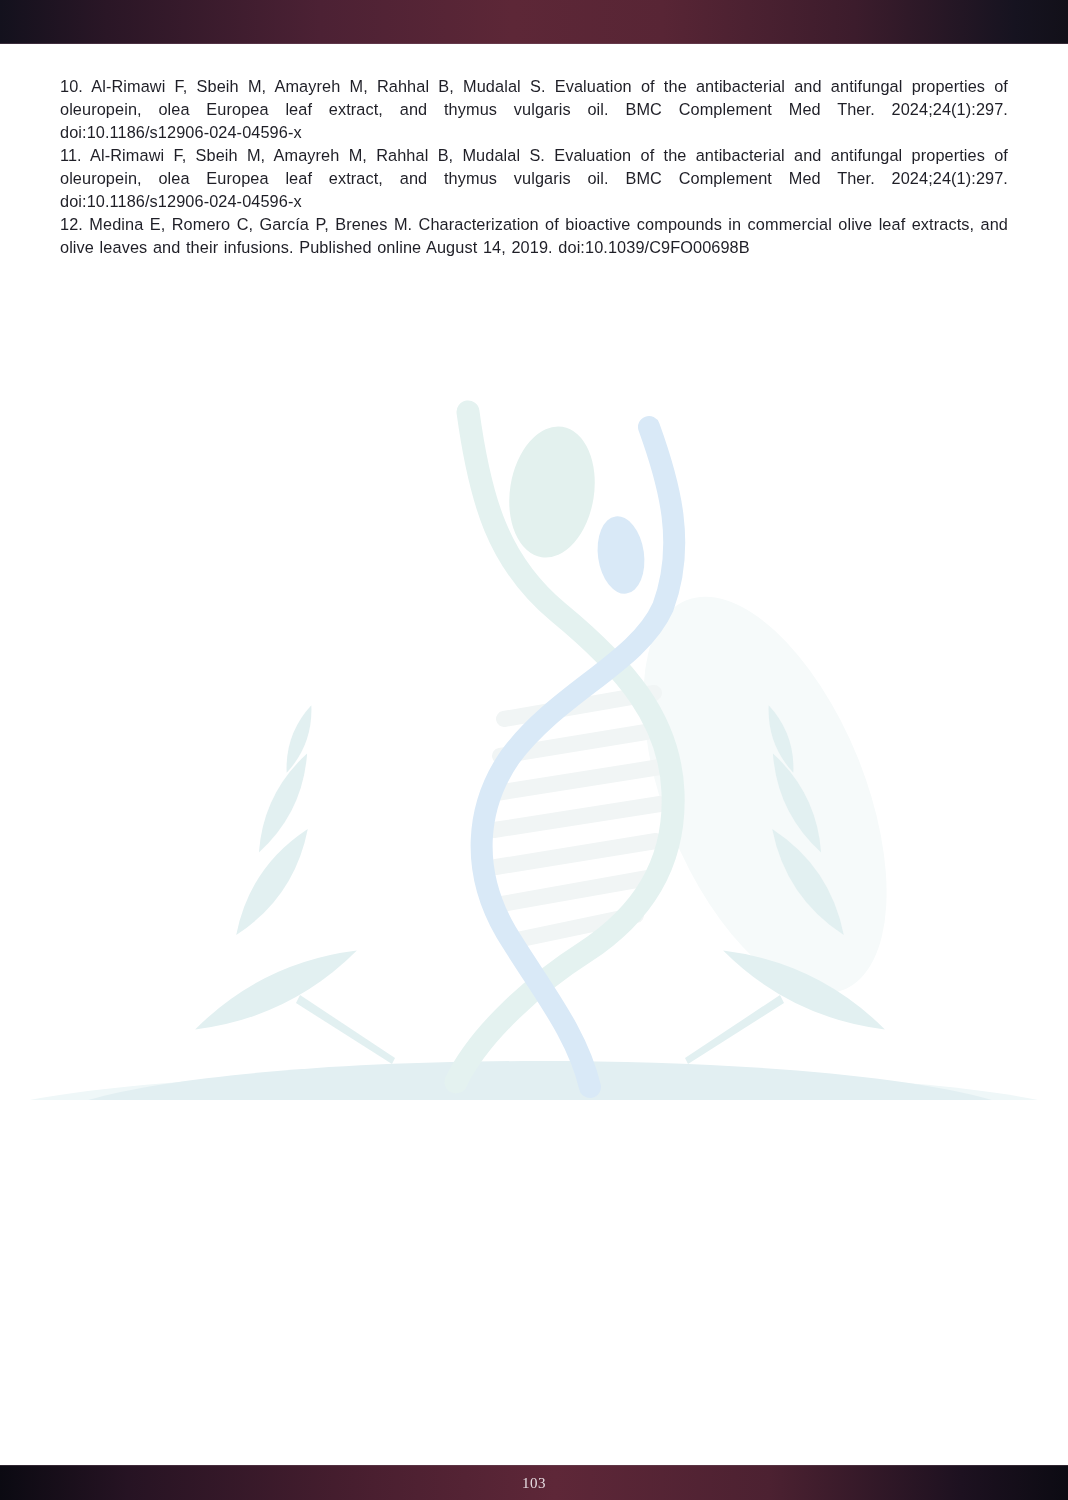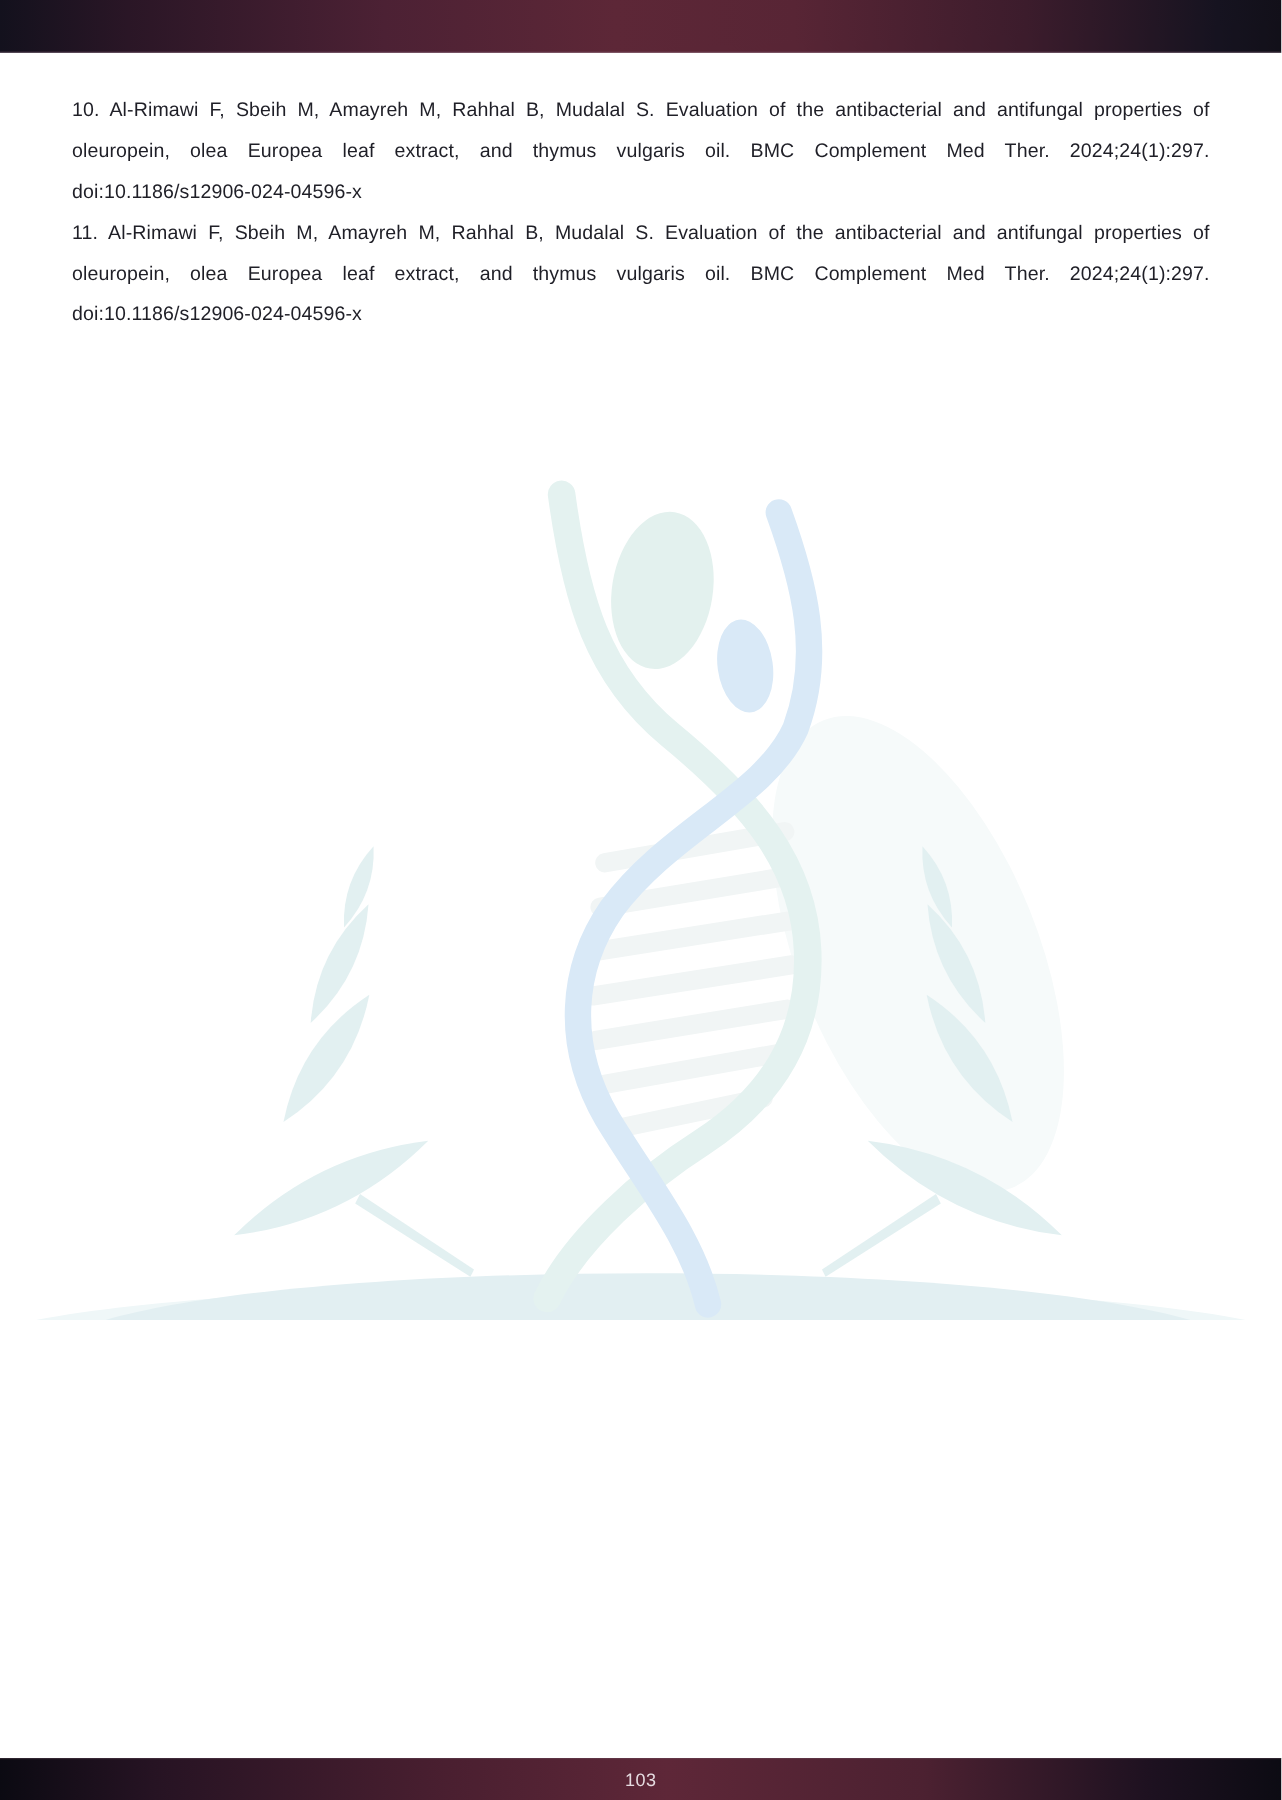--- a/index.html
+++ b/index.html
@@ -27,21 +27,21 @@
 
   .content {
     position: absolute;
     top: 44px; left: 0;
     width: 1068px;
     padding: 31px 60px 0 60px;
     z-index: 2;
   }
   .content p {
     font-size: 16.3px;
-    line-height: 34px;
+    line-height: 23px;
     color: #1f1f27;
     text-align: justify;
     letter-spacing: 0.1px;
     word-spacing: 1px;
   }
 
   .watermark {
     position: absolute;
     top: 400px; left: 0;
     width: 1068px; height: 700px;
@@ -53,37 +53,39 @@
     position: absolute;
     bottom: 0; left: 0;
     width: 1068px; height: 35px;
     background: linear-gradient(90deg,
       #0b0a12 0%, #261323 12%, #4a1f30 35%, #5e2738 52%,
       #4c2131 72%, #1d1120 90%, #0c0b13 100%);
     border-top: 1px solid rgba(110, 85, 100, 0.35);
     display: flex;
     align-items: center;
     justify-content: center;
+    font-family: Liberation Serif, serif;
   }
   .page-number {
     color: #e6dce1;
     font-size: 15px;
     letter-spacing: 0.5px;
   }
 </style>
 </head>
 <body>
 
 <div class="page">
 
   <div class="top-bar"></div>
 
   <div class="content">
     <p>10. Al-Rimawi F, Sbeih M, Amayreh M, Rahhal B, Mudalal S. Evaluation of the antibacterial and antifungal properties of oleuropein, olea Europea leaf extract, and thymus vulgaris oil. BMC Complement Med Ther. 2024;24(1):297. doi:10.1186/s12906-024-04596-x</p>
     <p>11. Al-Rimawi F, Sbeih M, Amayreh M, Rahhal B, Mudalal S. Evaluation of the antibacterial and antifungal properties of oleuropein, olea Europea leaf extract, and thymus vulgaris oil. BMC Complement Med Ther. 2024;24(1):297. doi:10.1186/s12906-024-04596-x</p>
+    <p>12. Medina E, Romero C, García P, Brenes M. Characterization of bioactive compounds in commercial olive leaf extracts, and olive leaves and their infusions. Published online August 14, 2019. doi:10.1039/C9FO00698B</p>
   </div>
 
   <svg class="watermark" viewBox="0 0 1068 700" xmlns="http://www.w3.org/2000/svg" aria-hidden="true">
 
     <g>
       <ellipse cx="765" cy="395" rx="100" ry="210" fill="#f6fafa" transform="rotate(-22 765 395)"></ellipse>
     </g>
 
     <g>
       <path d="M 30 700 C 240 660, 840 660, 1038 700 Z" fill="#eff7f8"></path>

